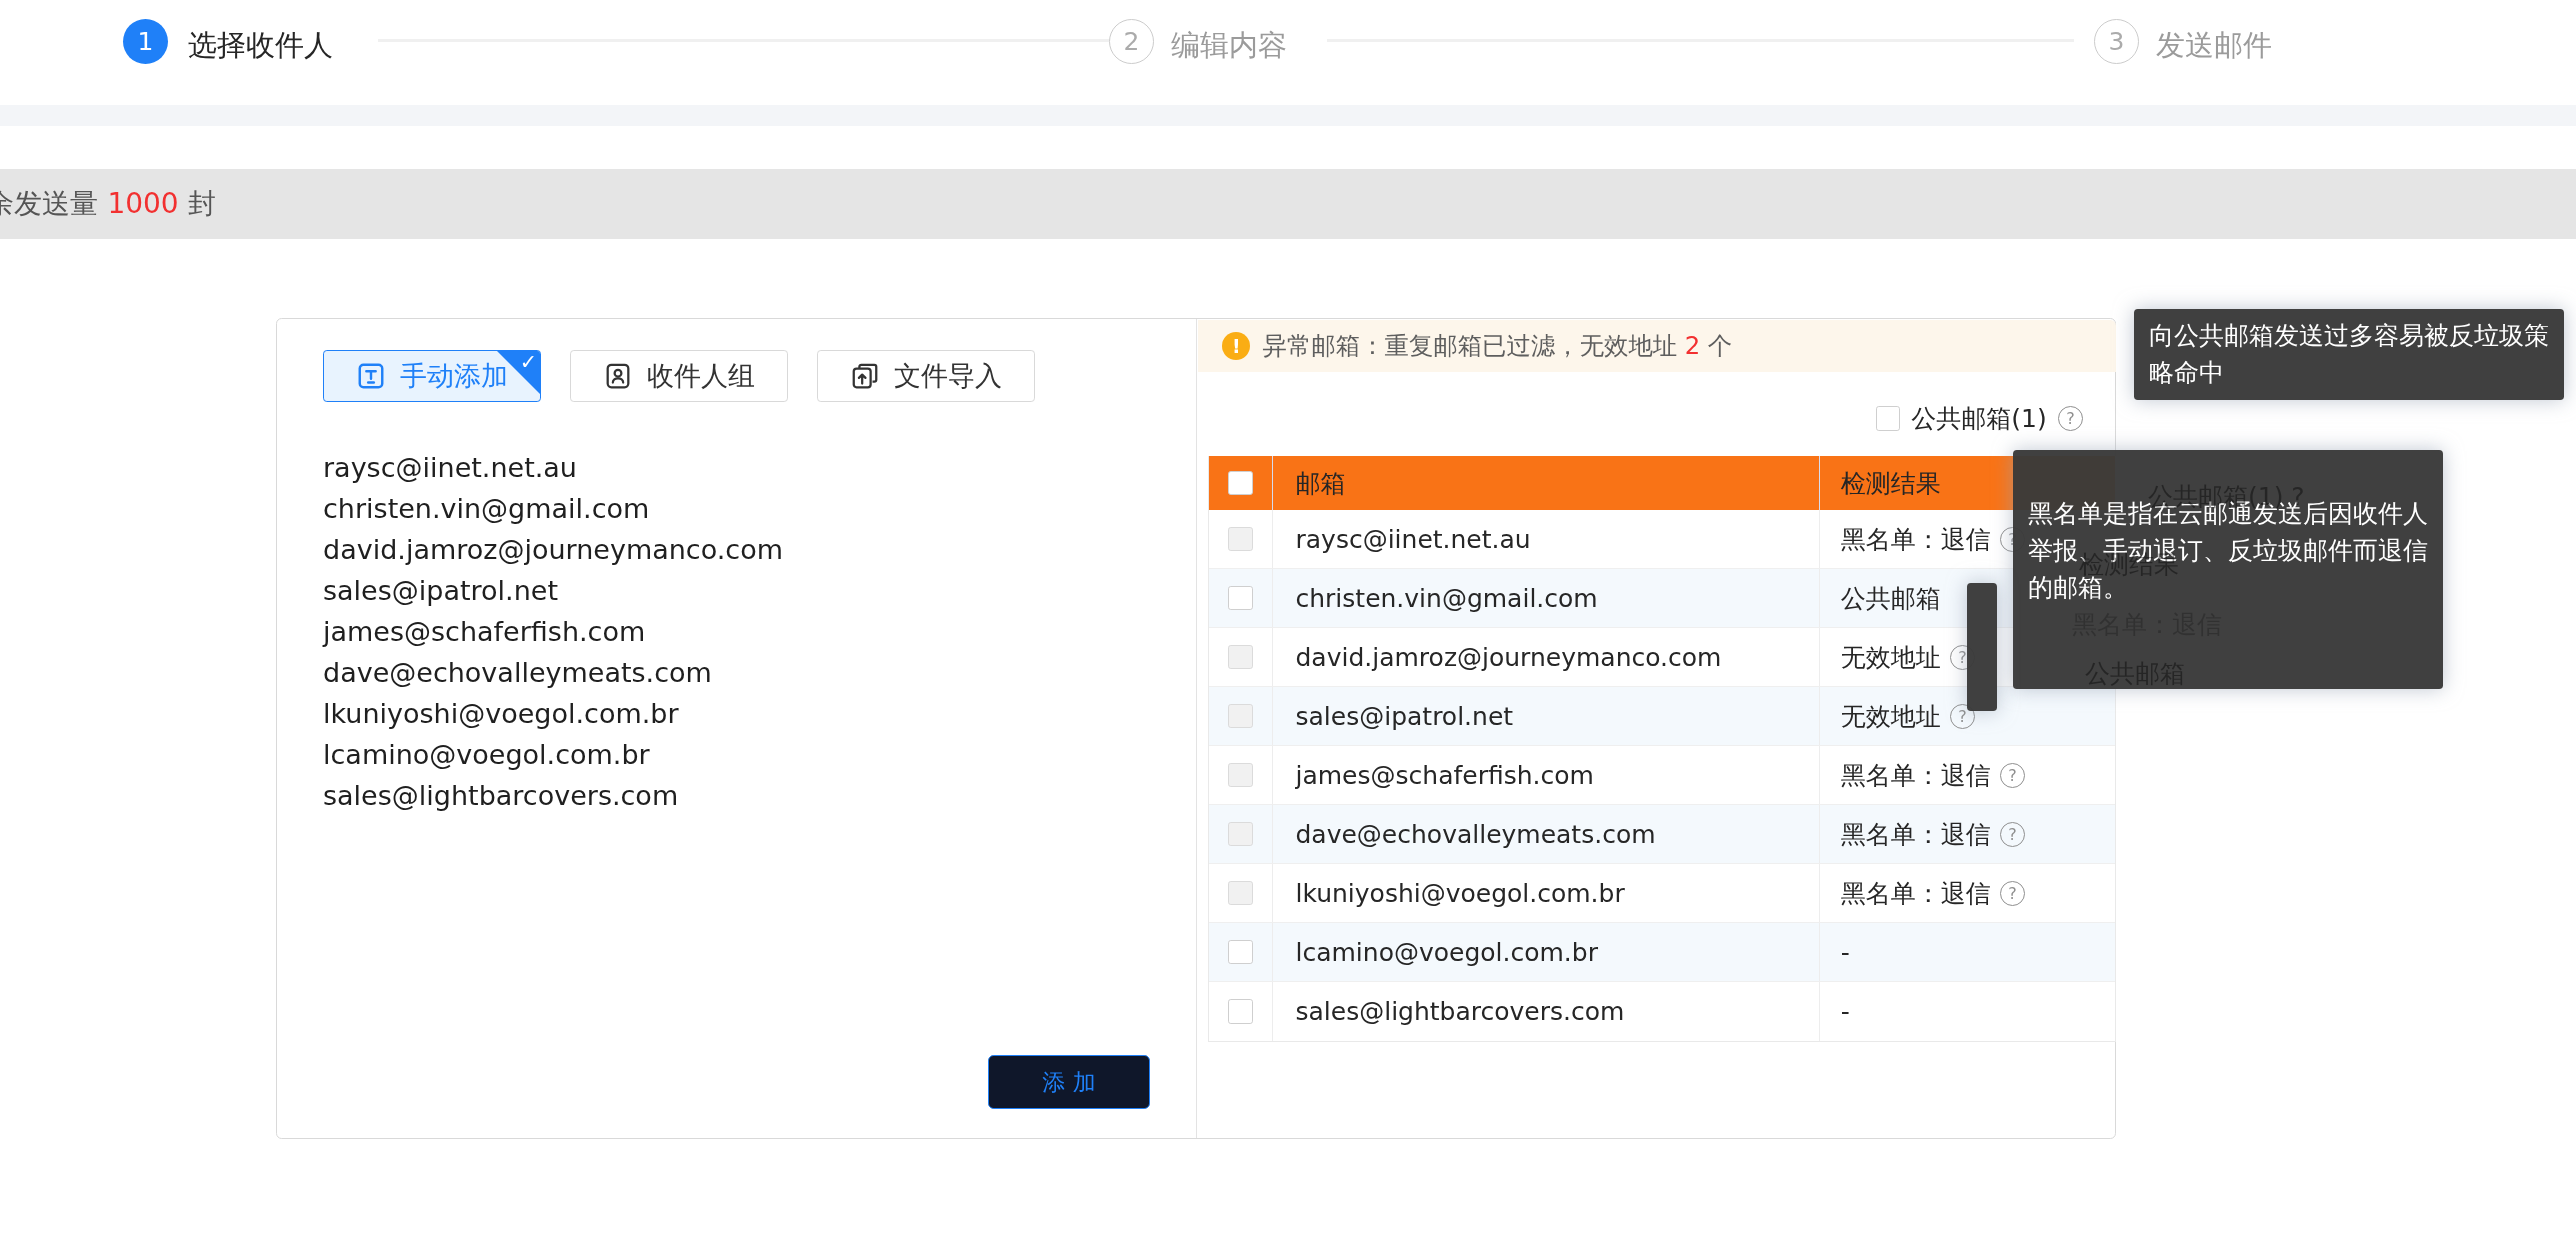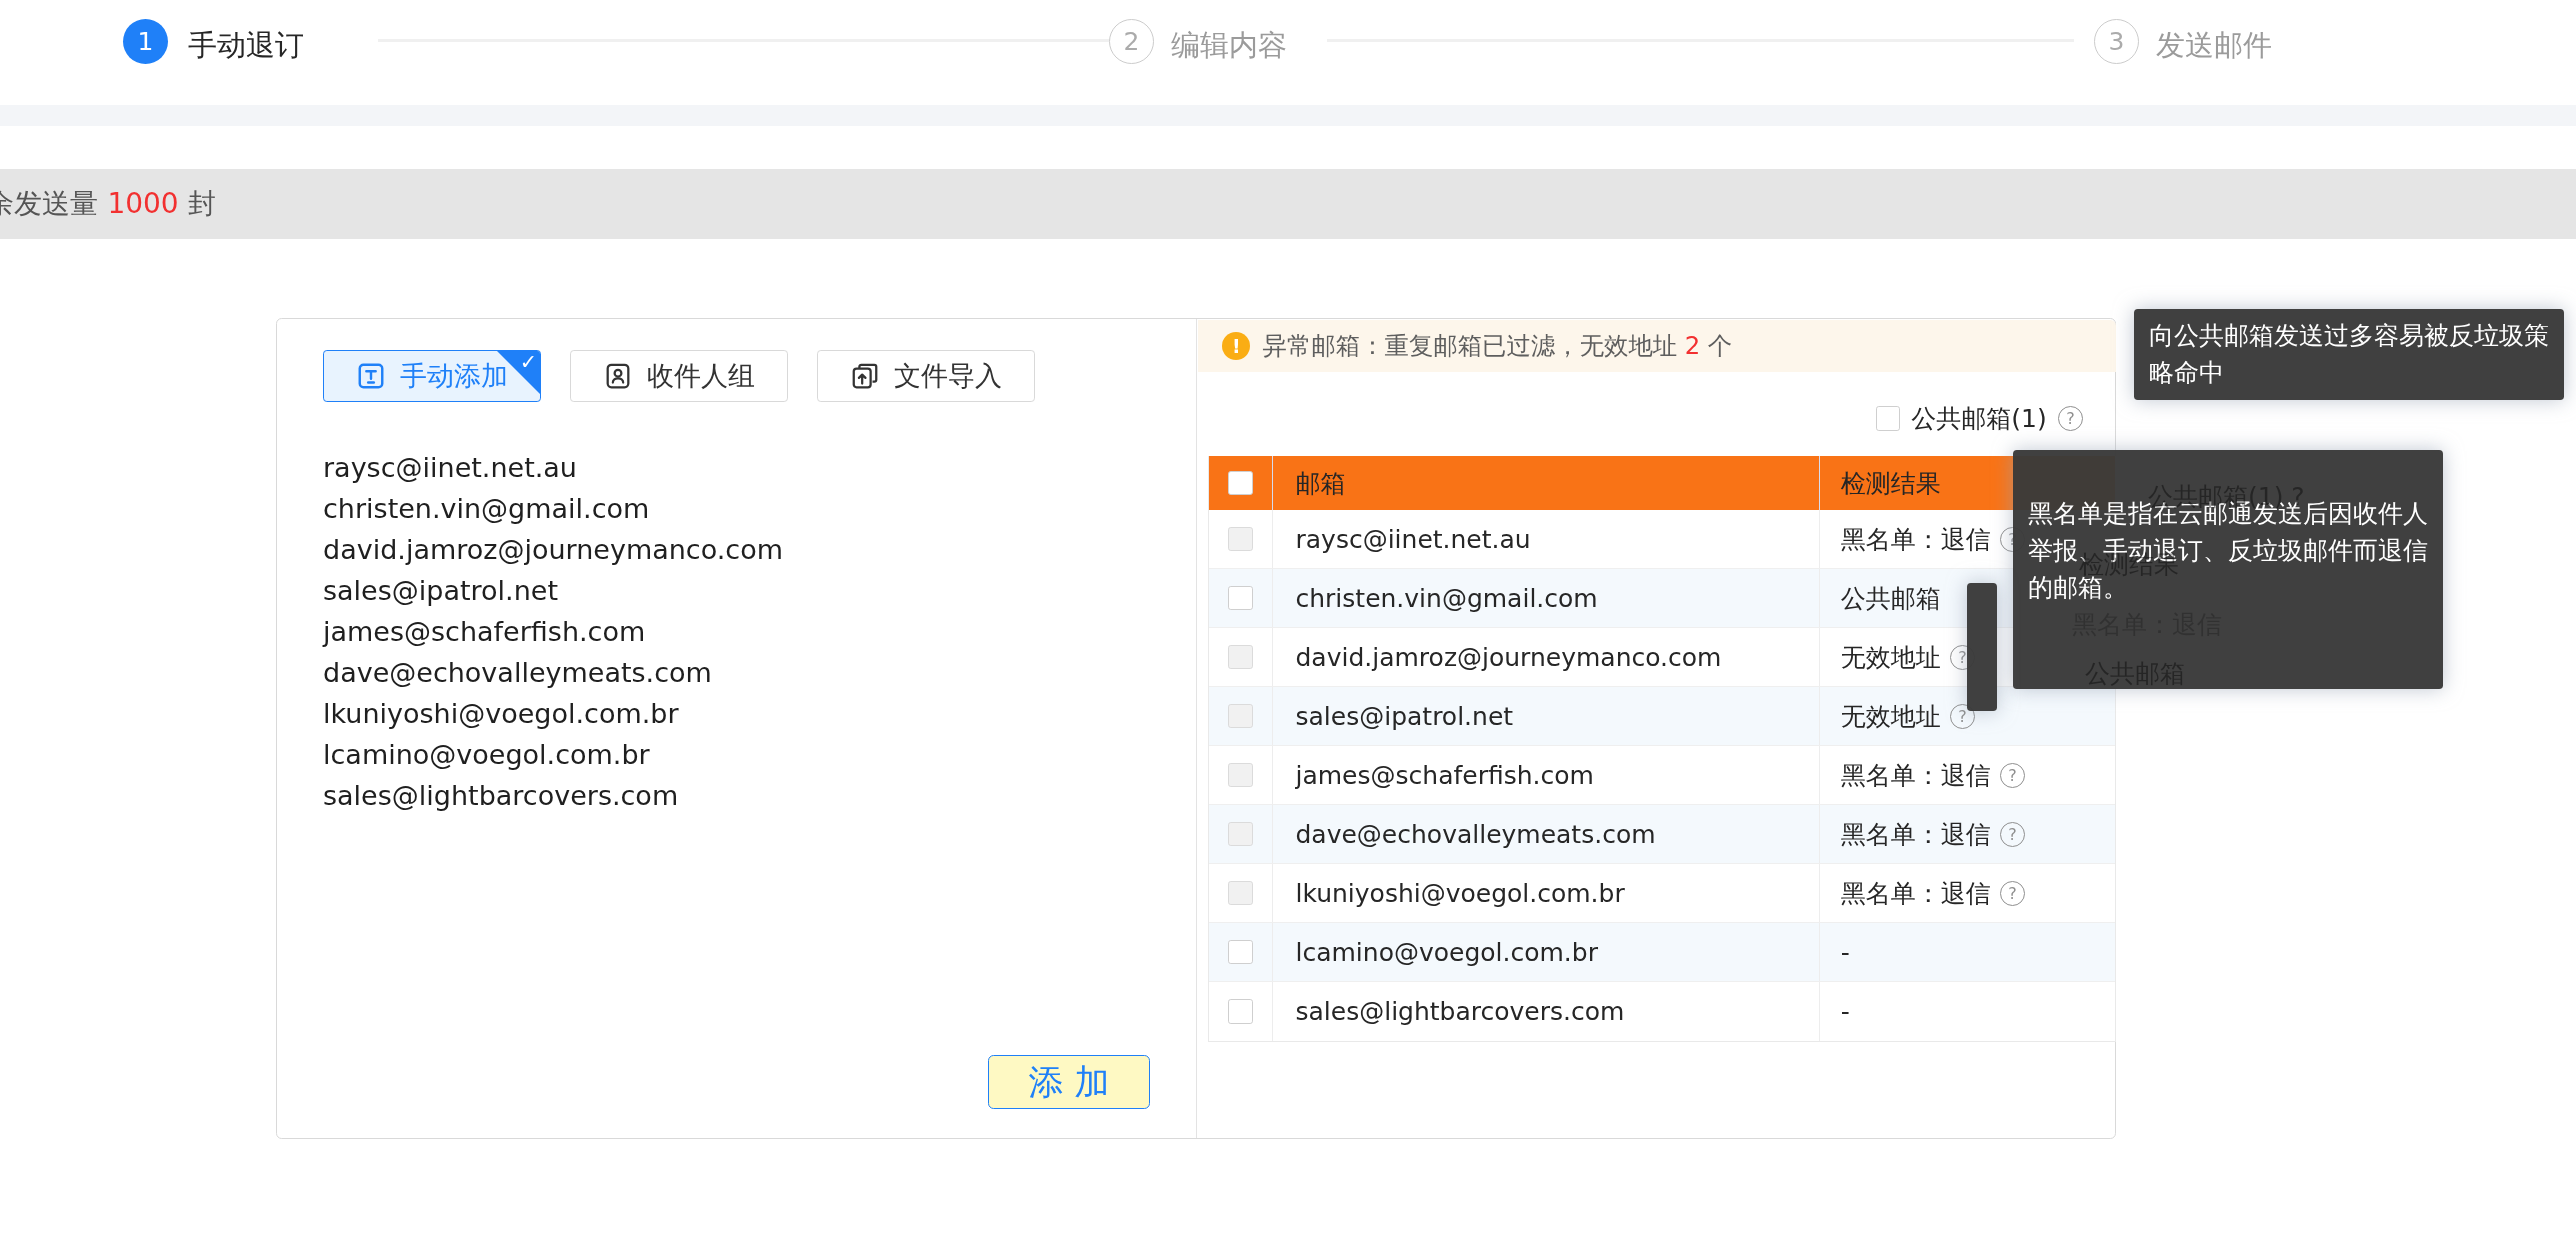--- a/index.html
+++ b/index.html
@@ -36,22 +36,22 @@
     display:flex; align-items:center; gap:14px; font-size:27px; color:#333; position:relative; cursor:pointer; }
   .tab.active { border:0.9px solid #1F80F8; color:#1F80F8; background:#E8F3FE; overflow:hidden; }
   .tab .corner { position:absolute; top:0; right:0; width:0; height:0;
     border-top:43px solid #1F80F8; border-left:43px solid transparent; }
   .tab .corner-check { position:absolute; top:-0.9px; right:2.8px; color:#fff; font-size:20.7px; }
   .tab svg { display:block; }
 
   .email-box { position:absolute; left:46px; top:128px; width:827px; height:526px; }
   .email-line { font-size:27px; color:#1F1F1F; line-height:41px; white-space:nowrap; }
 
-  .add-btn { position:absolute; left:711px; top:736px; width:162px; height:54px; background:#fef9c3;
-    border:1.9px solid #1F80F8; border-radius:5.6px; color:#1F80F8; font-size:35px;
+  .add-btn { position:absolute; left:711px; top:736px; width:162px; height:54px; background:#0f172a;
+    border:1.9px solid #1F80F8; border-radius:5.6px; color:#1F80F8; font-size:23px;
     display:flex; align-items:center; justify-content:center; cursor:pointer; }
 
   
   .warning-bar { position:absolute; left:921px; top:0.9px; width:918px; height:52px; background:#FDF6EB;
     display:flex; align-items:center; padding-left:24.4px; gap:12.2px; border-top-right-radius:5.6px; }
   .warning-icon { width:28px; height:28px; border-radius:50%; background:#FAAD14; color:#fff;
     font-size:19px; font-weight:bold; display:flex; align-items:center; justify-content:center; flex:0 0 auto; }
   .warning-text { font-size:24.4px; color:#5E5E5E; }
   .warning-count { color:#F23030; padding:0 7.5px; }
 
@@ -92,21 +92,21 @@
   #t3-ghost-1 { left:105px; top:22.5px; opacity:0.55; }
   #t3-ghost-2 { left:118px; top:72px; }
 </style>
 </head>
 <body>
 
 <div id="screen">
 
   <div class="stepper">
     <div class="step-circle active" style="left:123px">1</div>
-    <div class="step-label" style="left:188px">手动退订</div>
+    <div class="step-label" style="left:188px">选择收件人</div>
     <div class="connector" style="left:378px; width:738px"></div>
     <div class="step-circle inactive" style="left:1109px">2</div>
     <div class="step-label inactive" style="left:1171px">编辑内容</div>
     <div class="connector" style="left:1327px; width:747px"></div>
     <div class="step-circle inactive" style="left:2094px">3</div>
     <div class="step-label inactive" style="left:2156px">发送邮件</div>
   </div>
 
   <div class="gray-strip"></div>
 

